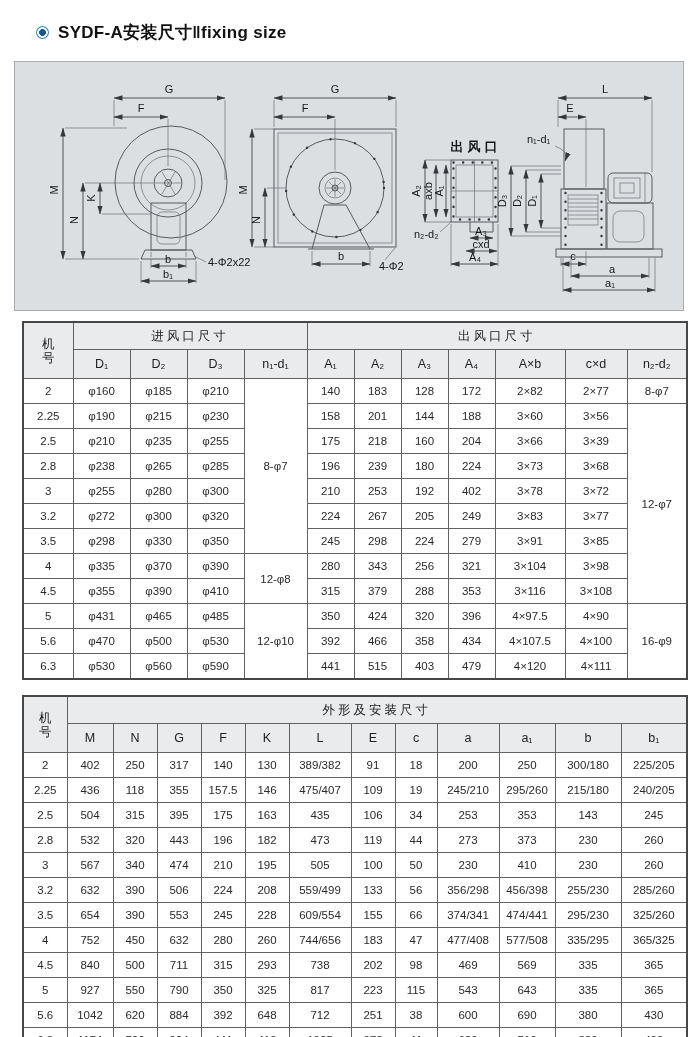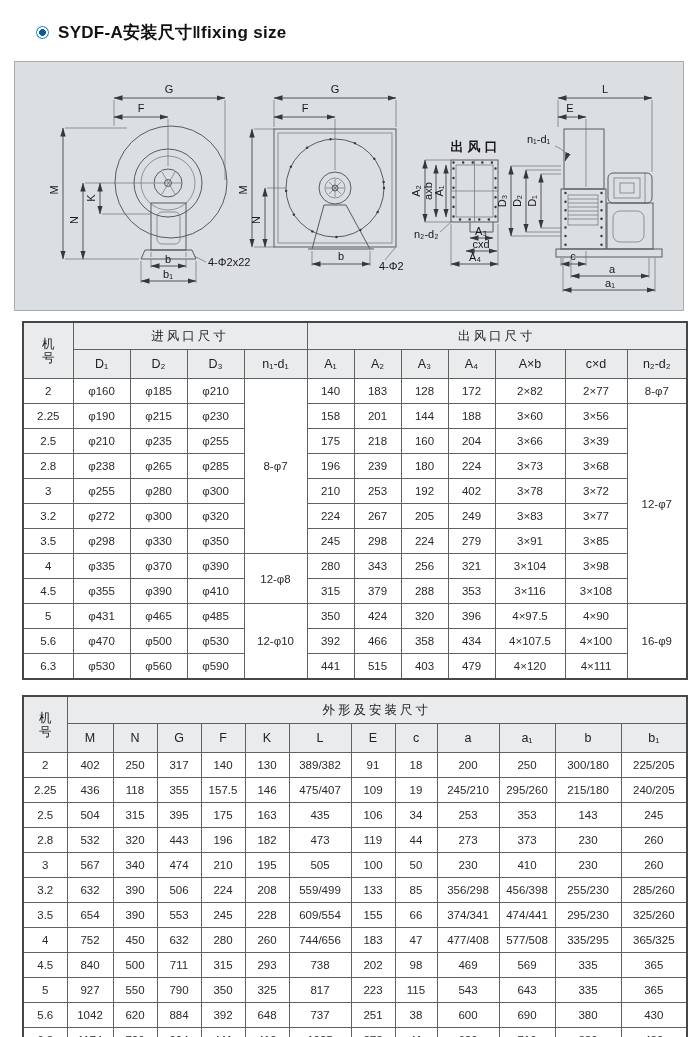--- a/index.html
+++ b/index.html
@@ -537,21 +537,21 @@
       </tr>
       <tr>
         <td>3.2</td>
         <td>632</td>
         <td>390</td>
         <td>506</td>
         <td>224</td>
         <td>208</td>
         <td>559/499</td>
         <td>133</td>
-        <td>85</td>
+        <td>56</td>
         <td>356/298</td>
         <td>456/398</td>
         <td>255/230</td>
         <td>285/260</td>
       </tr>
       <tr>
         <td>3.5</td>
         <td>654</td>
         <td>390</td>
         <td>553</td>
@@ -610,21 +610,21 @@
         <td>335</td>
         <td>365</td>
       </tr>
       <tr>
         <td>5.6</td>
         <td>1042</td>
         <td>620</td>
         <td>884</td>
         <td>392</td>
         <td>648</td>
-        <td>737</td>
+        <td>712</td>
         <td>251</td>
         <td>38</td>
         <td>600</td>
         <td>690</td>
         <td>380</td>
         <td>430</td>
       </tr>
       <tr>
         <td>6.3</td>
         <td>1174</td>

